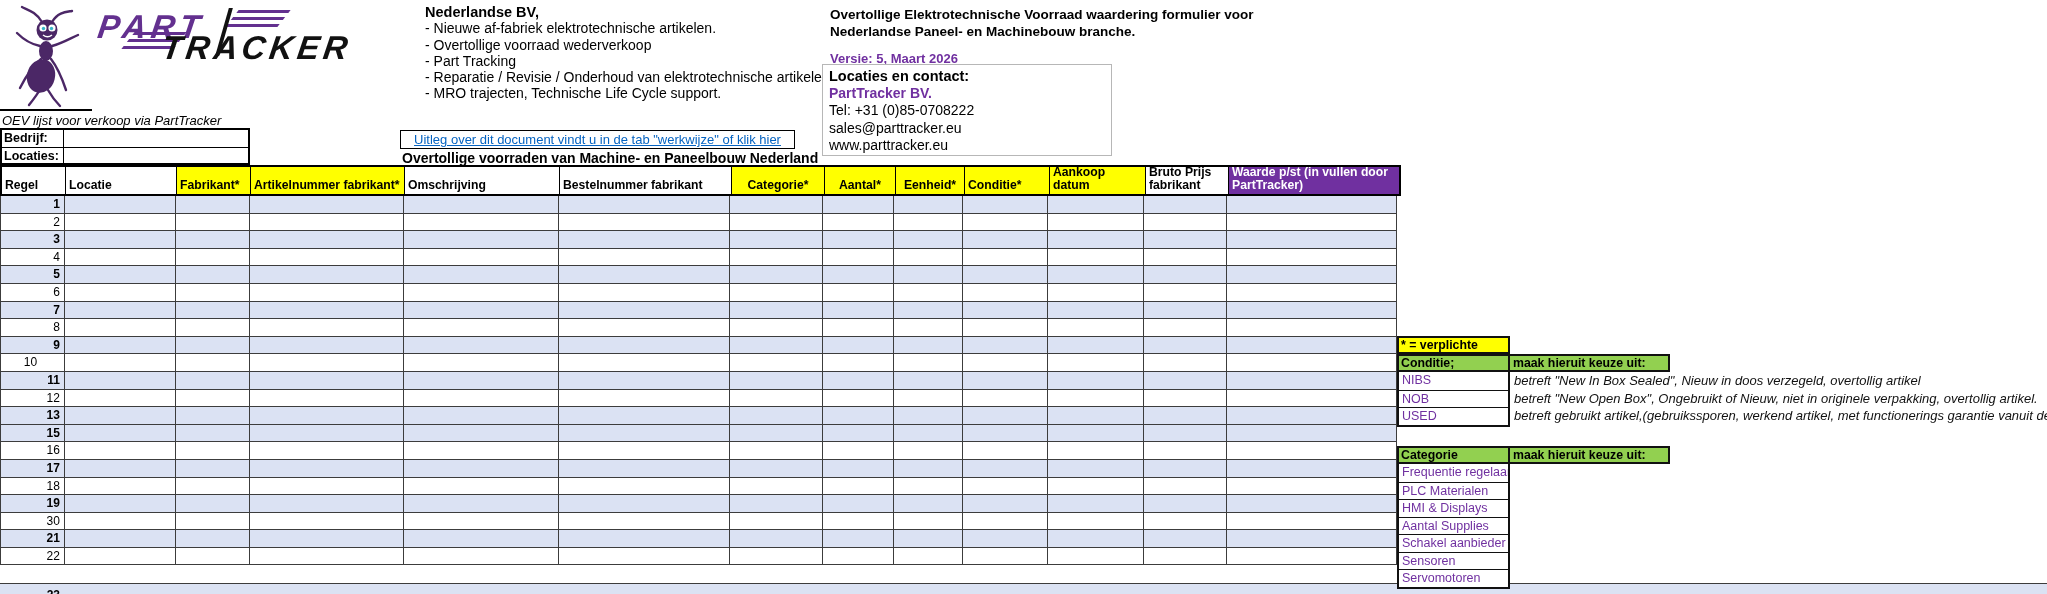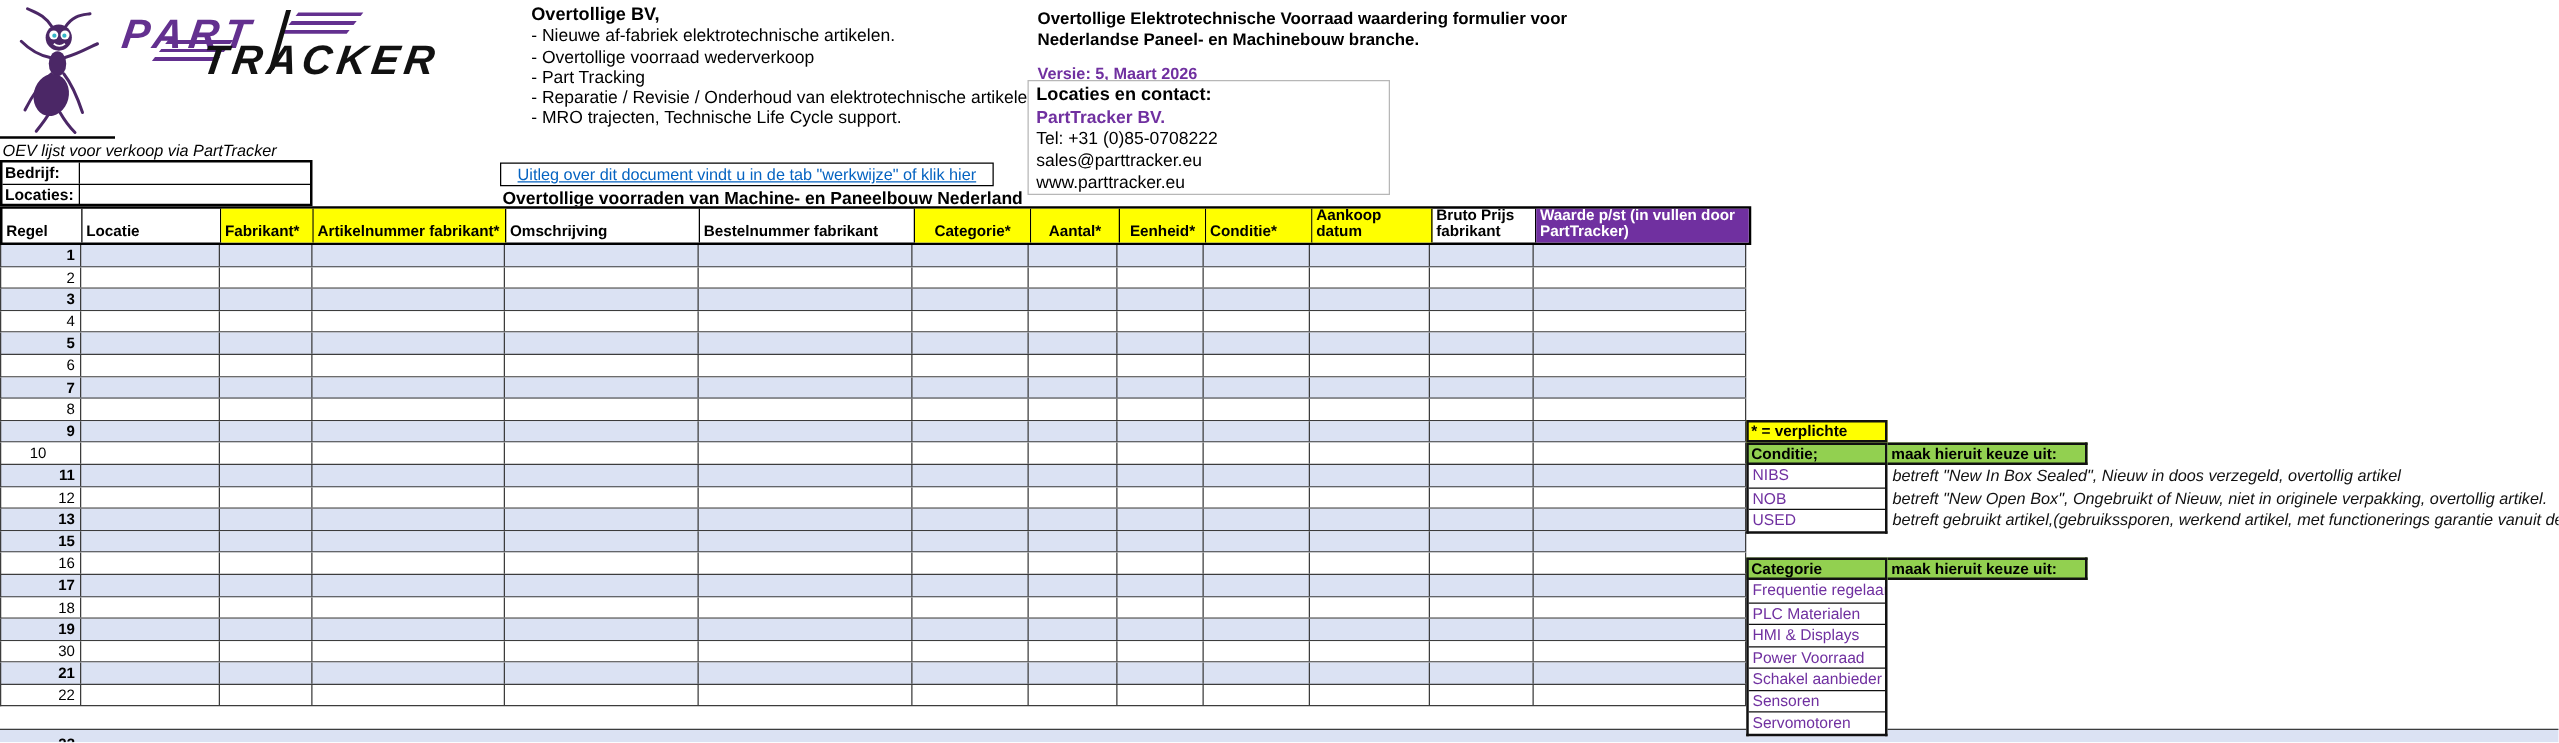--- a/index.html
+++ b/index.html
@@ -105,21 +105,21 @@
   <div class="logo-part">PART</div>
   <div class="speed purple" style="left:232px;top:10px;"></div>
   <div class="logo-slash"></div>
   <div class="speed purple" style="left:128px;top:32px;"></div>
   <div class="logo-tracker">TRACKER</div>
   <div class="ant-underline"></div>
 
   <div class="oev">OEV lijst voor verkoop via PartTracker</div>
 
   <div class="mid-block">
-    <div class="t">Overtollige BV,</div>
+    <div class="t">Nederlandse BV,</div>
     <div>- Nieuwe af-fabriek elektrotechnische artikelen.</div>
     <div>- Overtollige voorraad wederverkoop</div>
     <div>- Part Tracking</div>
     <div>- Reparatie / Revisie / Onderhoud van elektrotechnische artikelen.</div>
     <div>- MRO trajecten, Technische Life Cycle support.</div>
   </div>
 
   <div class="r-title">
     <div>Overtollige Elektrotechnische Voorraad waardering formulier voor</div>
     <div>Nederlandse Paneel- en Machinebouw branche.</div>
@@ -500,19 +500,19 @@
       <div class="lg-desc" style="top: 389.5px;">betreft "New Open Box", Ongebruikt of Nieuw, niet in originele verpakking, overtollig artikel.</div>
       <div class="lg-desc" style="top: 407px;">betreft gebruikt artikel,(gebruikssporen, werkend artikel, met functionerings garantie vanuit de aanbieder)</div>
     </div>
 
   <div class="lg-head-label" style="left:1397px;top:446px;">Categorie</div>
   <div class="lg-head-choose" style="left:1510px;top:446px;">maak hieruit keuze uit:</div>
   <div class="lg-col" style="top:464px;" id="categorie-col">
       <div class="lg-opt">Frequentie regelaars</div>
       <div class="lg-opt">PLC Materialen</div>
       <div class="lg-opt">HMI &amp; Displays</div>
-      <div class="lg-opt">Power Voorraad</div>
+      <div class="lg-opt">Aantal Supplies</div>
       <div class="lg-opt">Schakel aanbieder</div>
       <div class="lg-opt">Sensoren</div>
       <div class="lg-opt">Servomotoren</div>
     </div>
 
 </div>
 
 </body></html>

